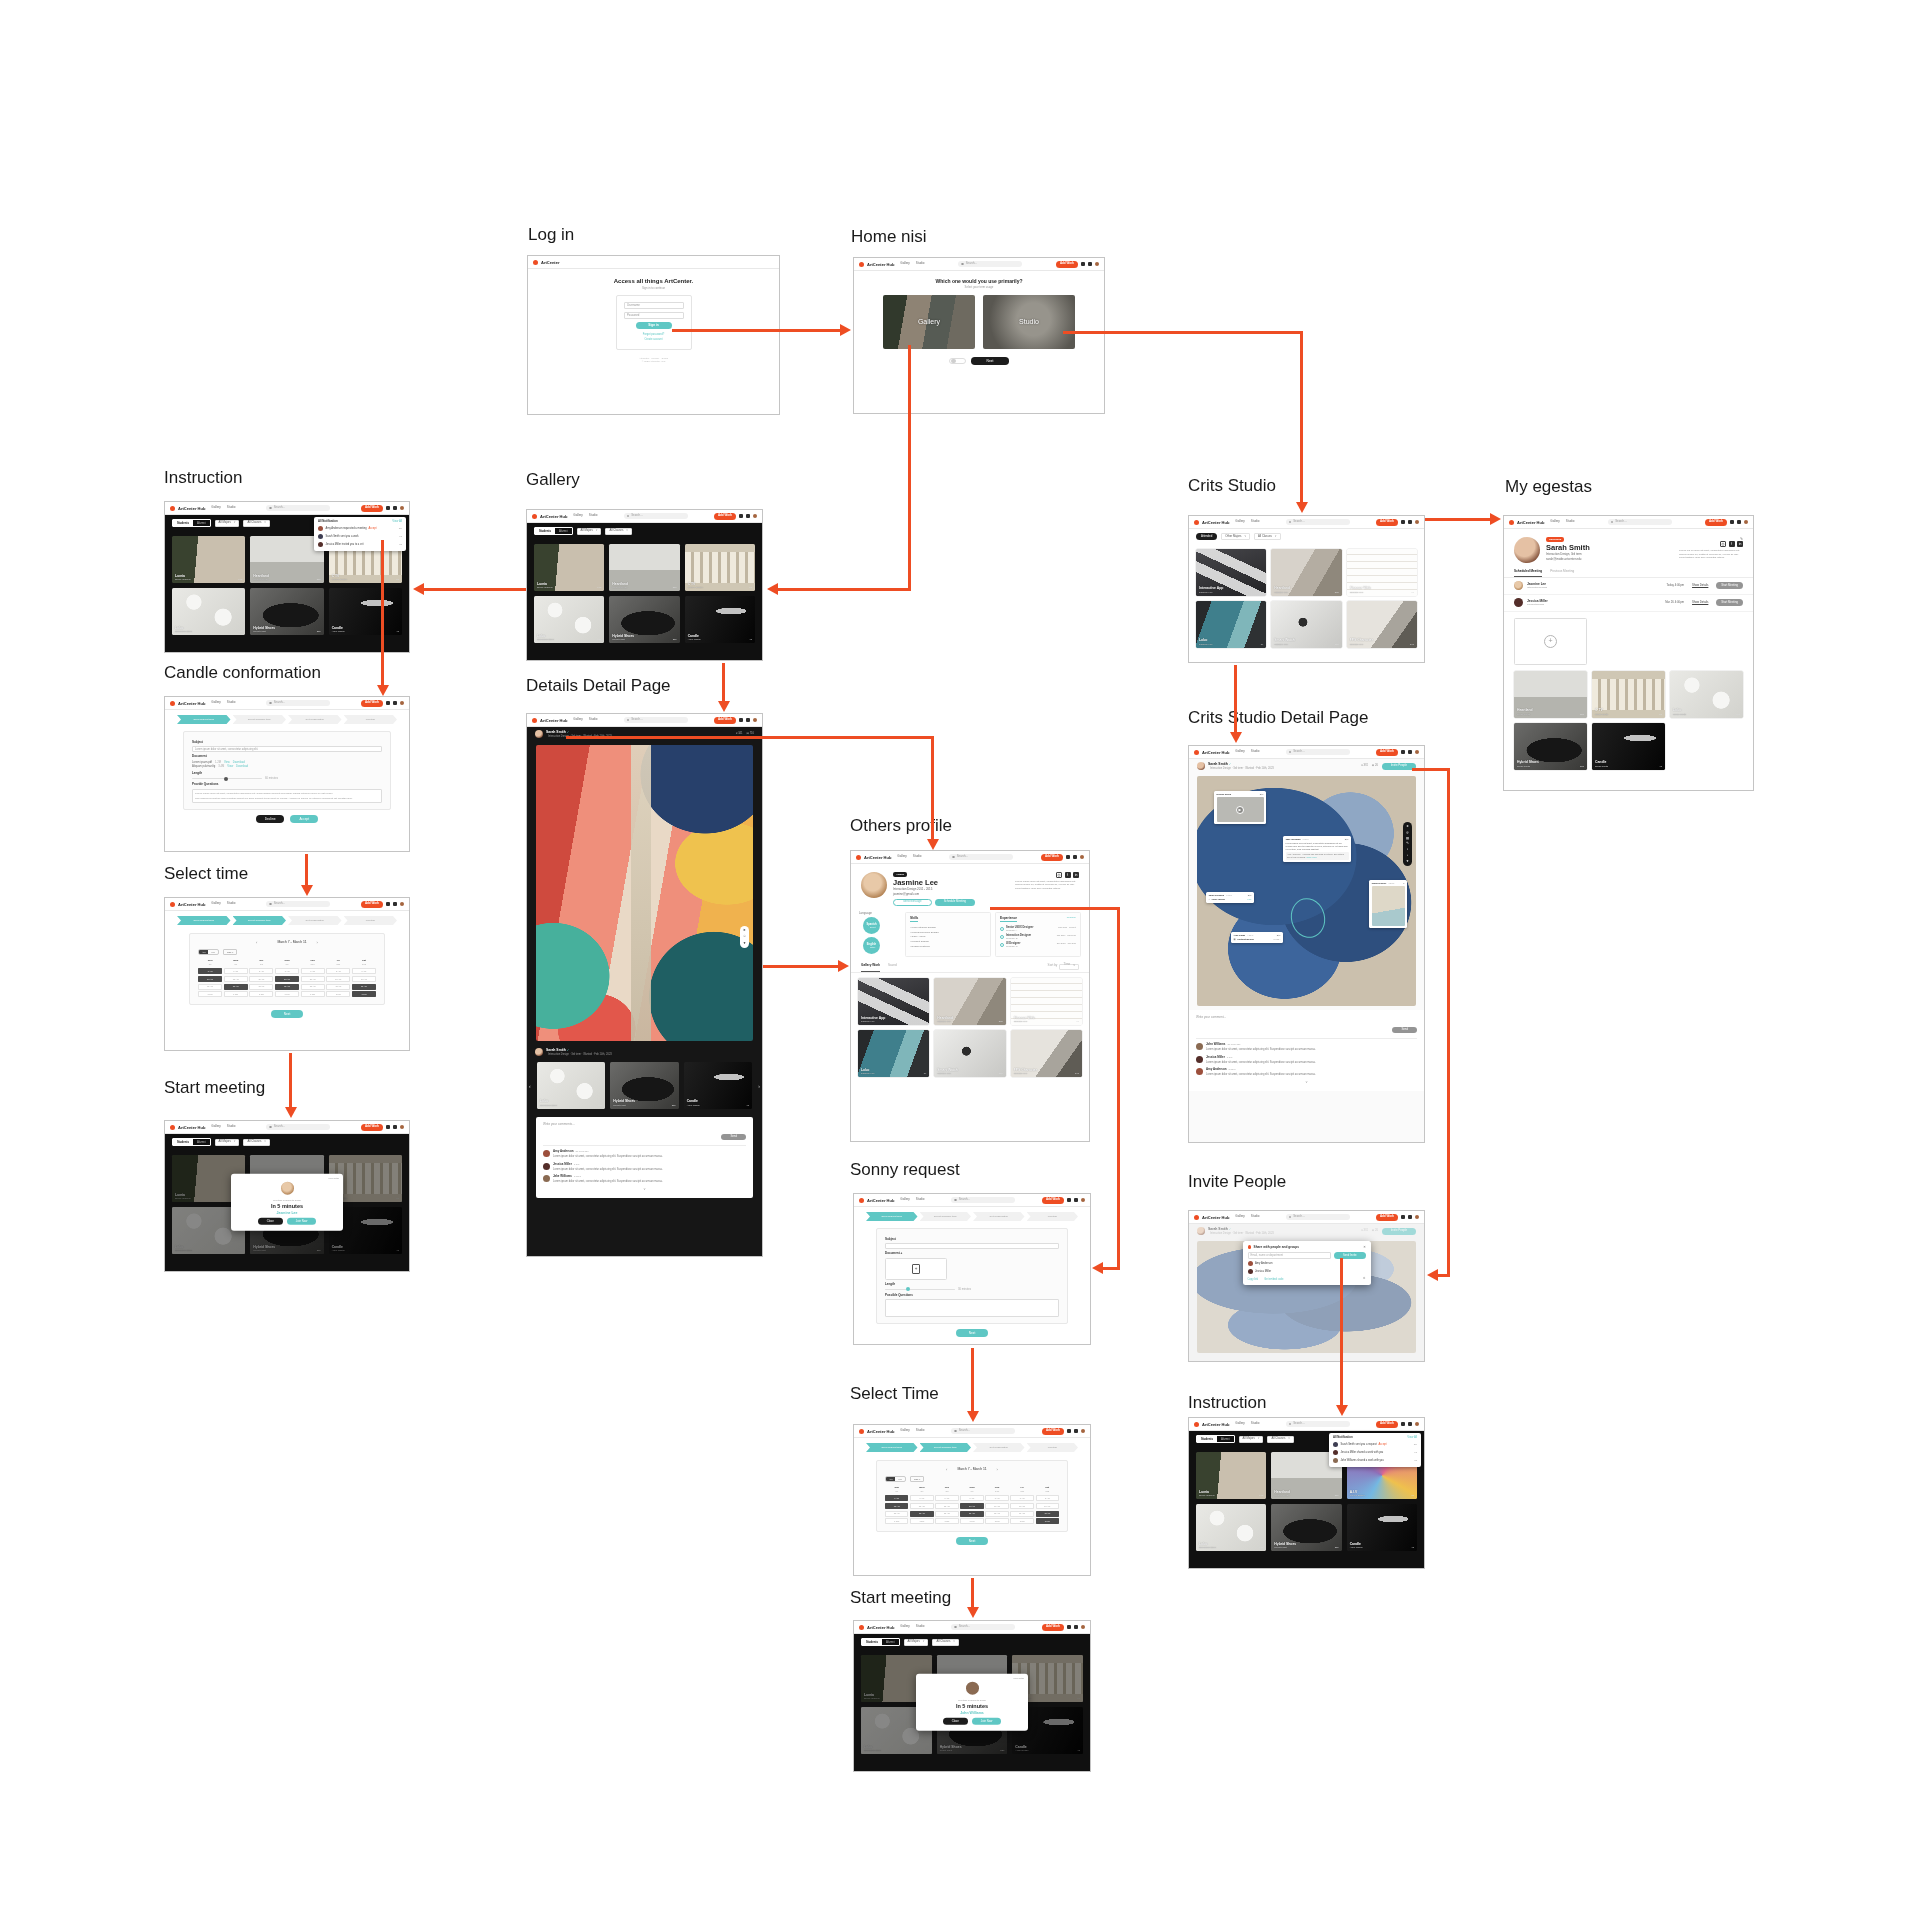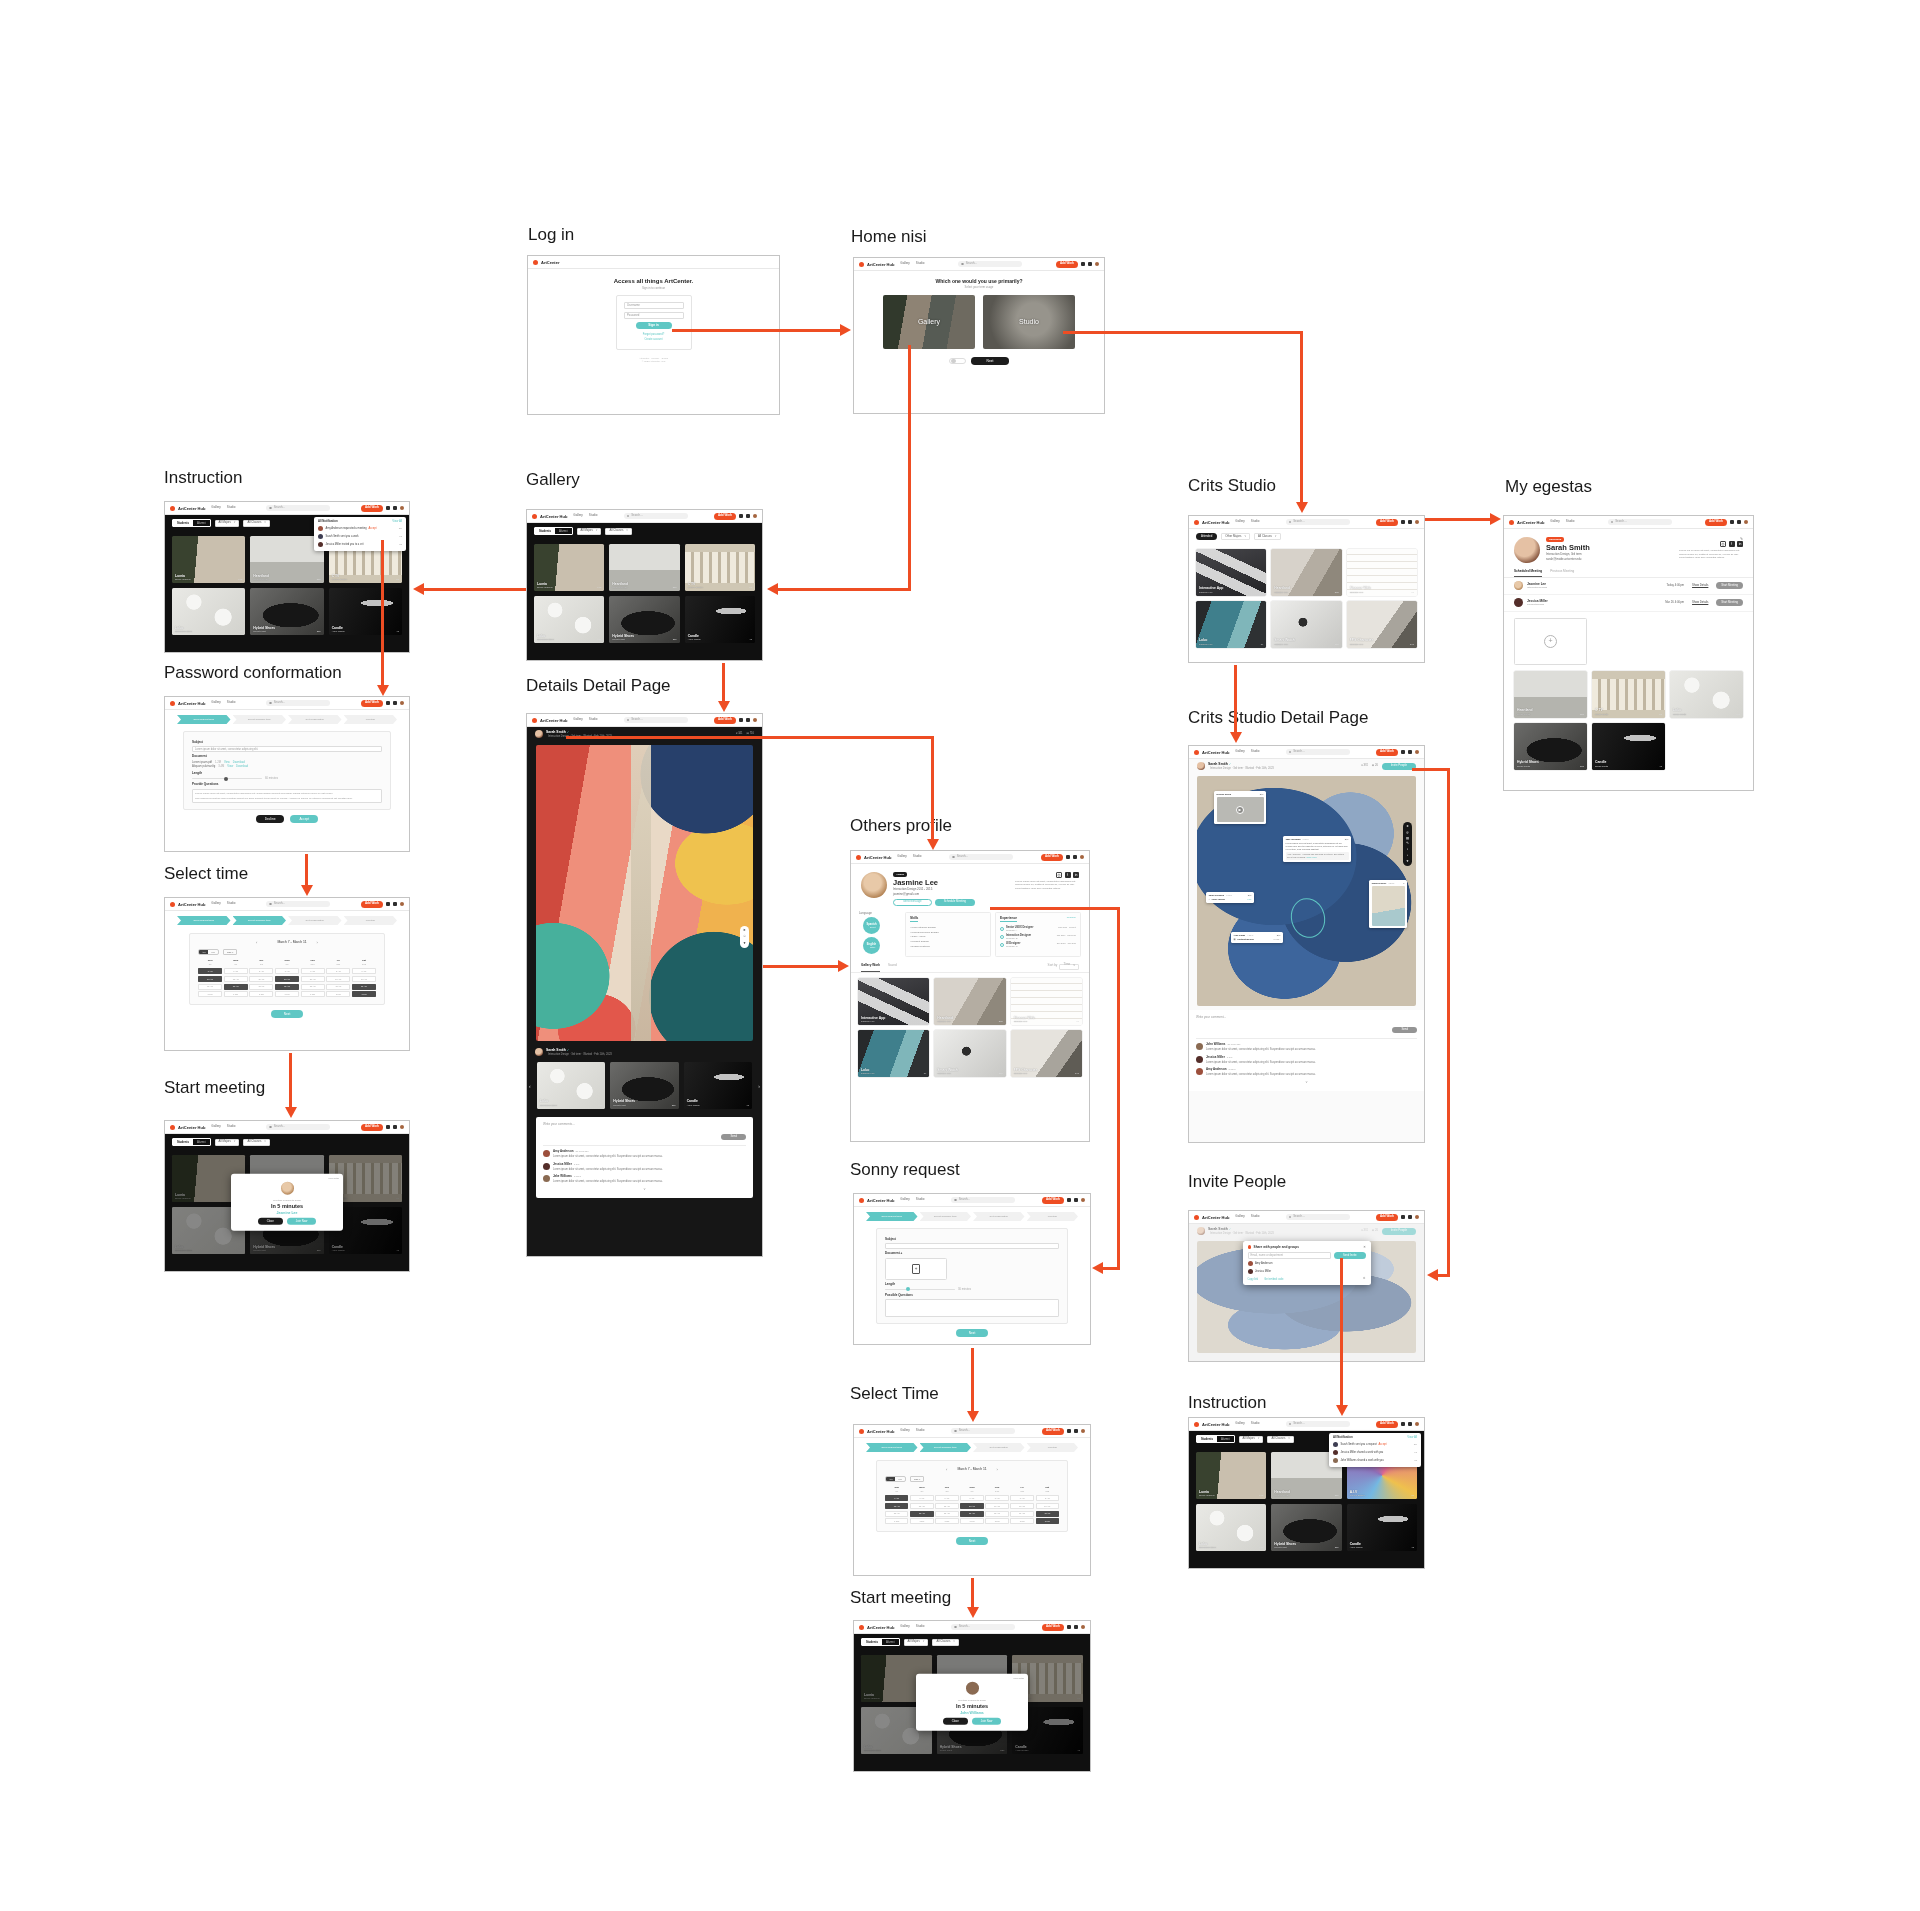--- a/index.html
+++ b/index.html
@@ -232,21 +232,21 @@
 
 <div class="canvas">
 
 
   <div class="slabel" style="left:528px;top:225px">Log in</div>
   <div class="slabel" style="left:851px;top:227px">Home nisi</div>
   <div class="slabel" style="left:164px;top:468px">Instruction</div>
   <div class="slabel" style="left:526px;top:470px">Gallery</div>
   <div class="slabel" style="left:1188px;top:476px">Crits Studio</div>
   <div class="slabel" style="left:1505px;top:477px">My egestas</div>
-  <div class="slabel" style="left:164px;top:663px">Password conformation</div>
+  <div class="slabel" style="left:164px;top:663px">Candle conformation</div>
   <div class="slabel" style="left:526px;top:676px">Details Detail Page</div>
   <div class="slabel" style="left:1188px;top:708px">Crits Studio Detail Page</div>
   <div class="slabel" style="left:850px;top:816px">Others profile</div>
   <div class="slabel" style="left:164px;top:864px">Select time</div>
   <div class="slabel" style="left:164px;top:1078px">Start meeting</div>
   <div class="slabel" style="left:850px;top:1160px">Sonny request</div>
   <div class="slabel" style="left:1188px;top:1172px">Invite People</div>
   <div class="slabel" style="left:850px;top:1384px">Select Time</div>
   <div class="slabel" style="left:1188px;top:1393px">Instruction</div>
   <div class="slabel" style="left:850px;top:1588px">Start meeting</div>

